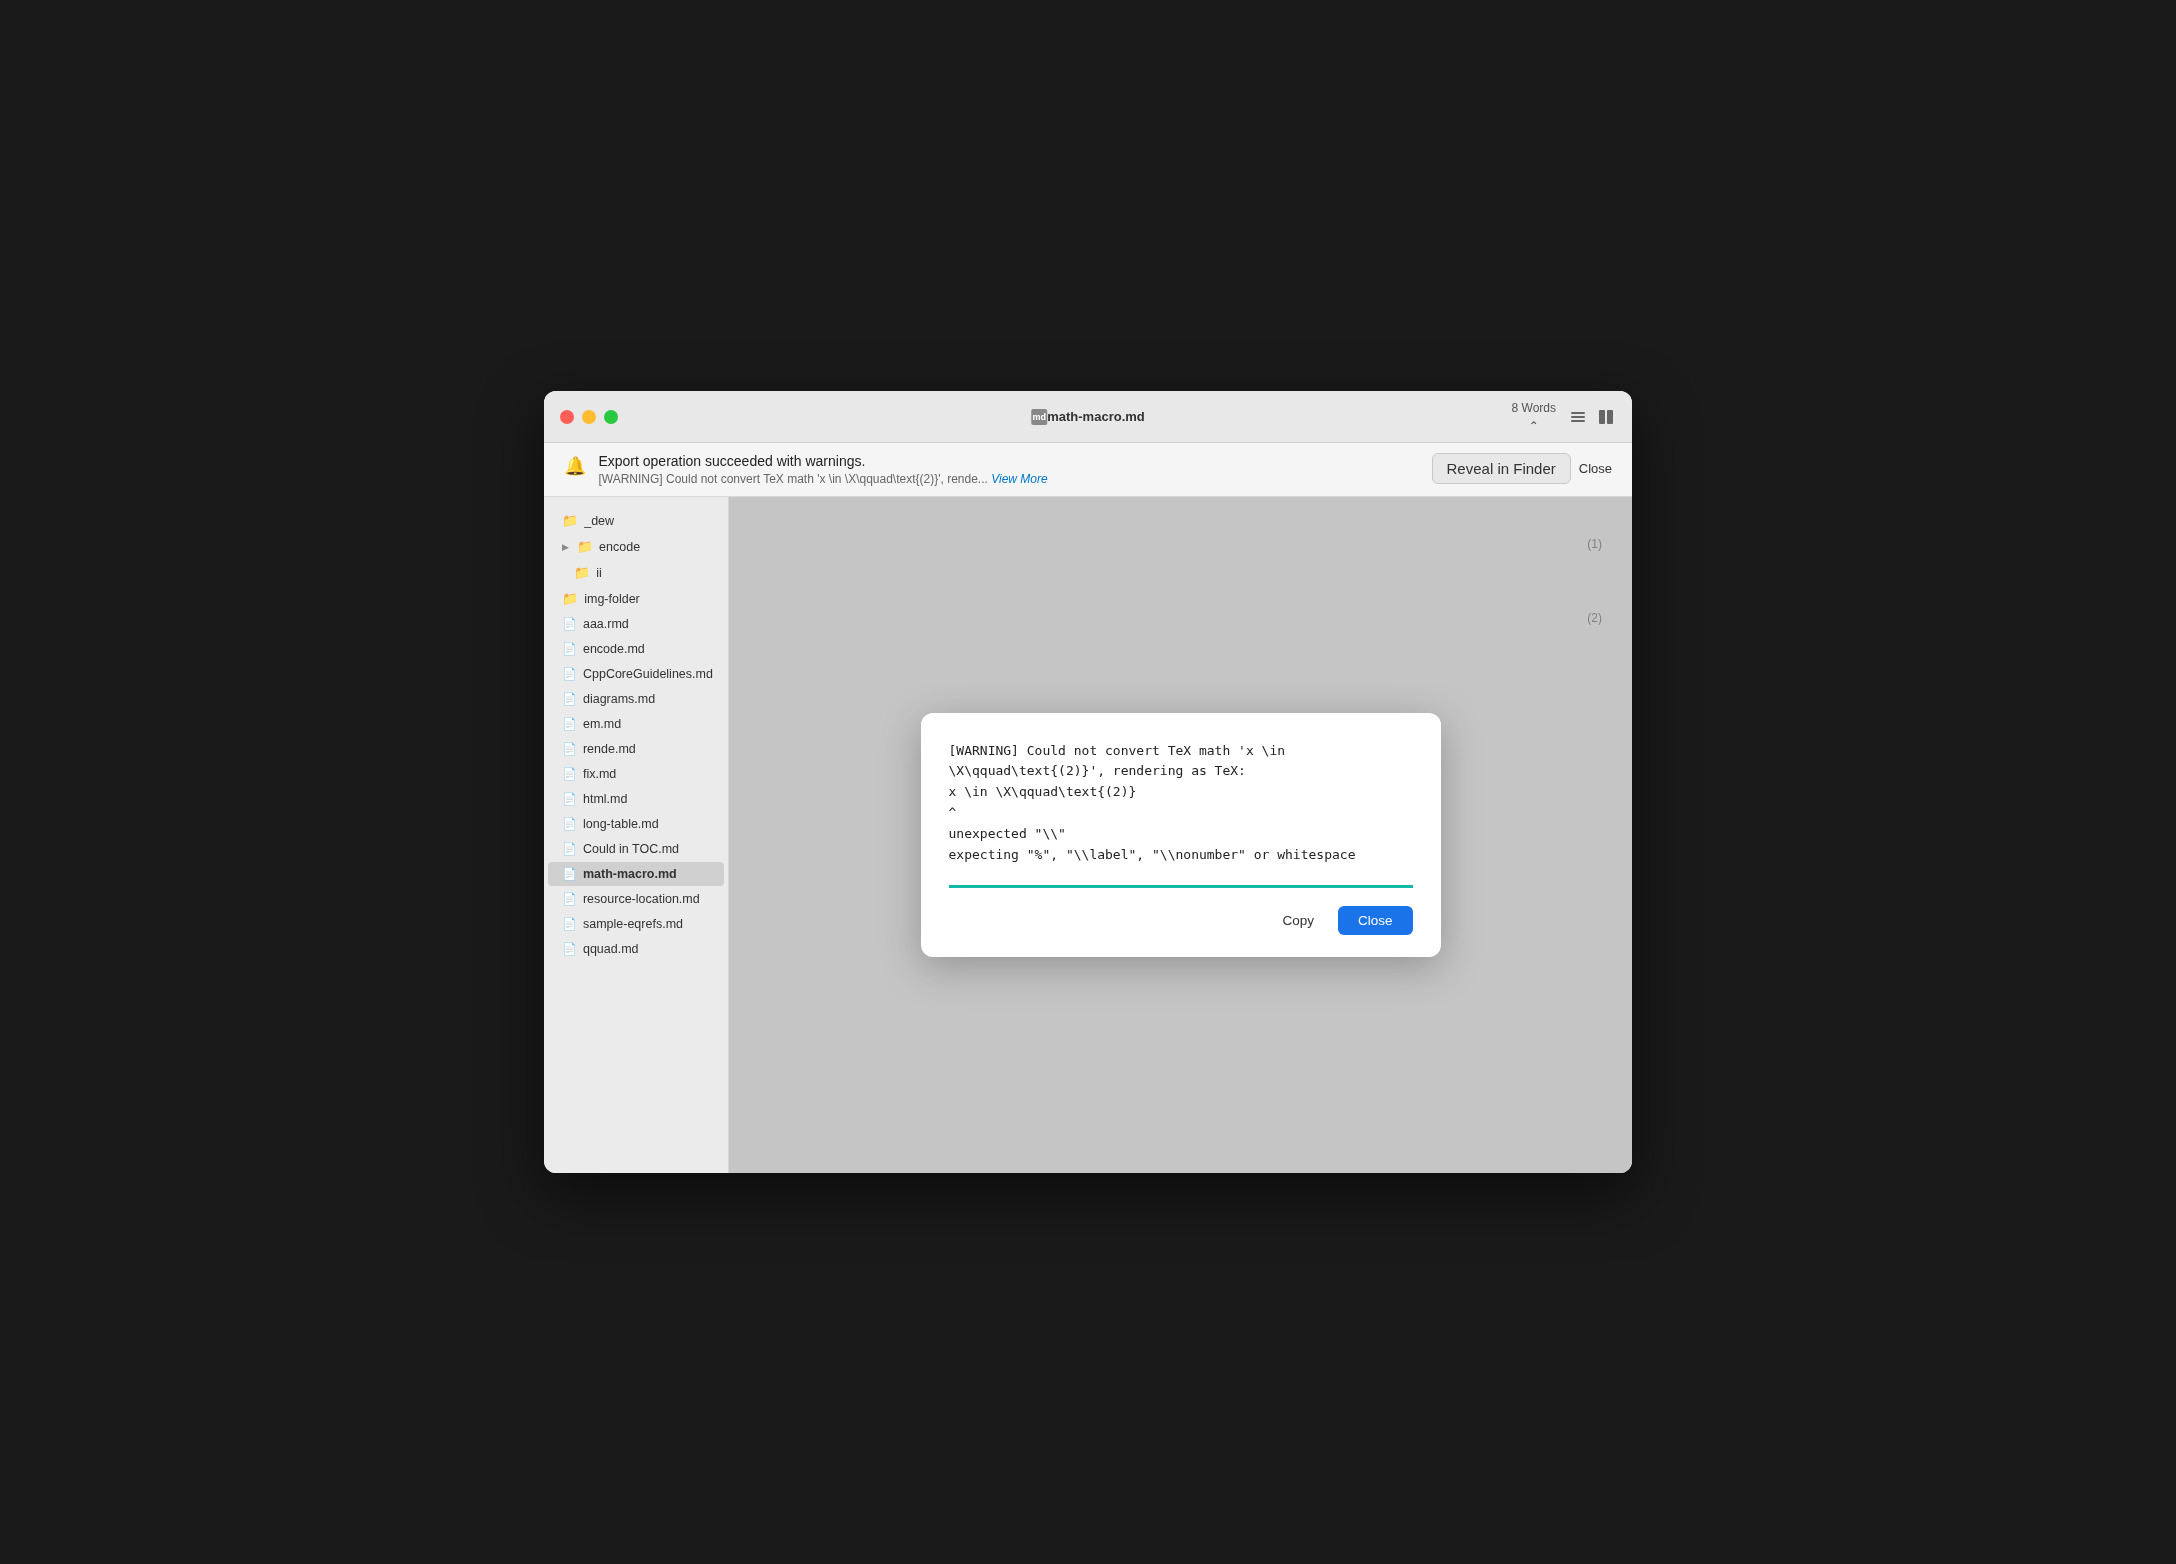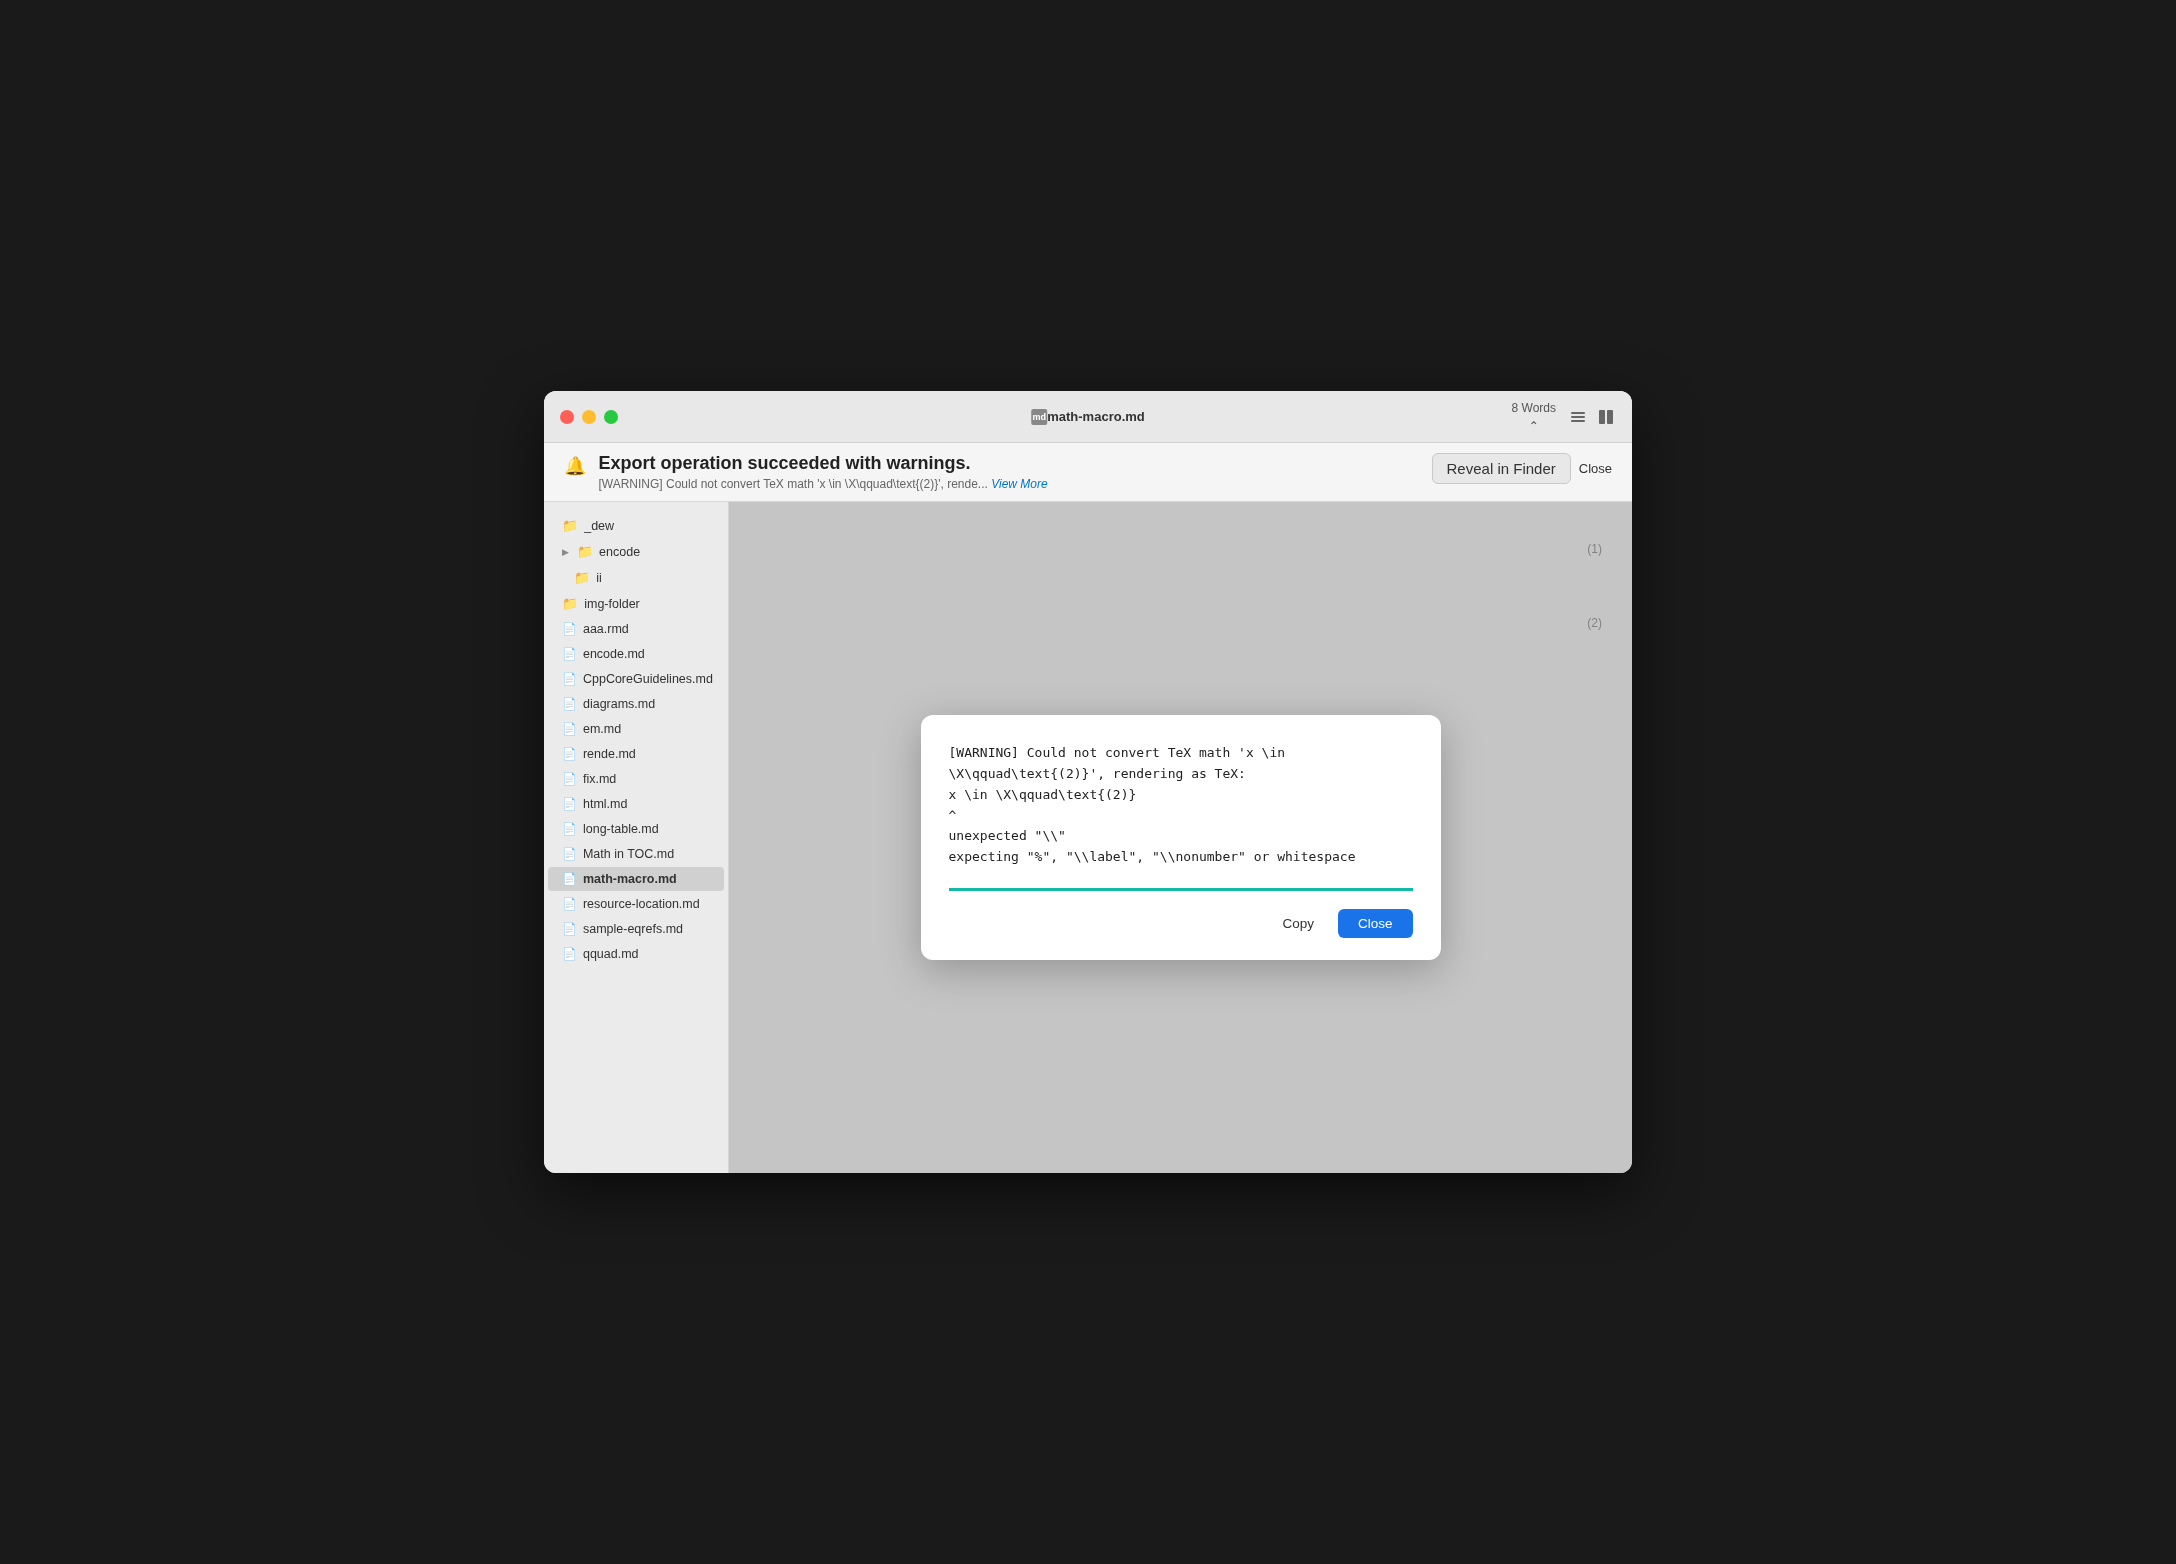--- a/index.html
+++ b/index.html
@@ -124,22 +124,22 @@
       color: #555;
       flex-shrink: 0;
       margin-top: 2px;
     }
 
     .warning-content {
       flex: 1;
     }
 
     .warning-title {
-      font-size: 18px;
-      font-weight: 700;
+      font-size: 14px;
+      font-weight: 400;
       color: #222;
       margin-bottom: 3px;
     }
 
     .warning-desc {
       font-size: 12px;
       color: #666;
     }
 
     .warning-view-more {
@@ -439,21 +439,21 @@
         <span>html.md</span>
       </div>
 
       <div class="sidebar-item">
         <span class="file-icon">📄</span>
         <span>long-table.md</span>
       </div>
 
       <div class="sidebar-item">
         <span class="file-icon">📄</span>
-        <span>Math in TOC.md</span>
+        <span>Could in TOC.md</span>
       </div>
 
       <div class="sidebar-item active">
         <span class="file-icon">📄</span>
         <span>math-macro.md</span>
       </div>
 
       <div class="sidebar-item">
         <span class="file-icon">📄</span>
         <span>resource-location.md</span>

